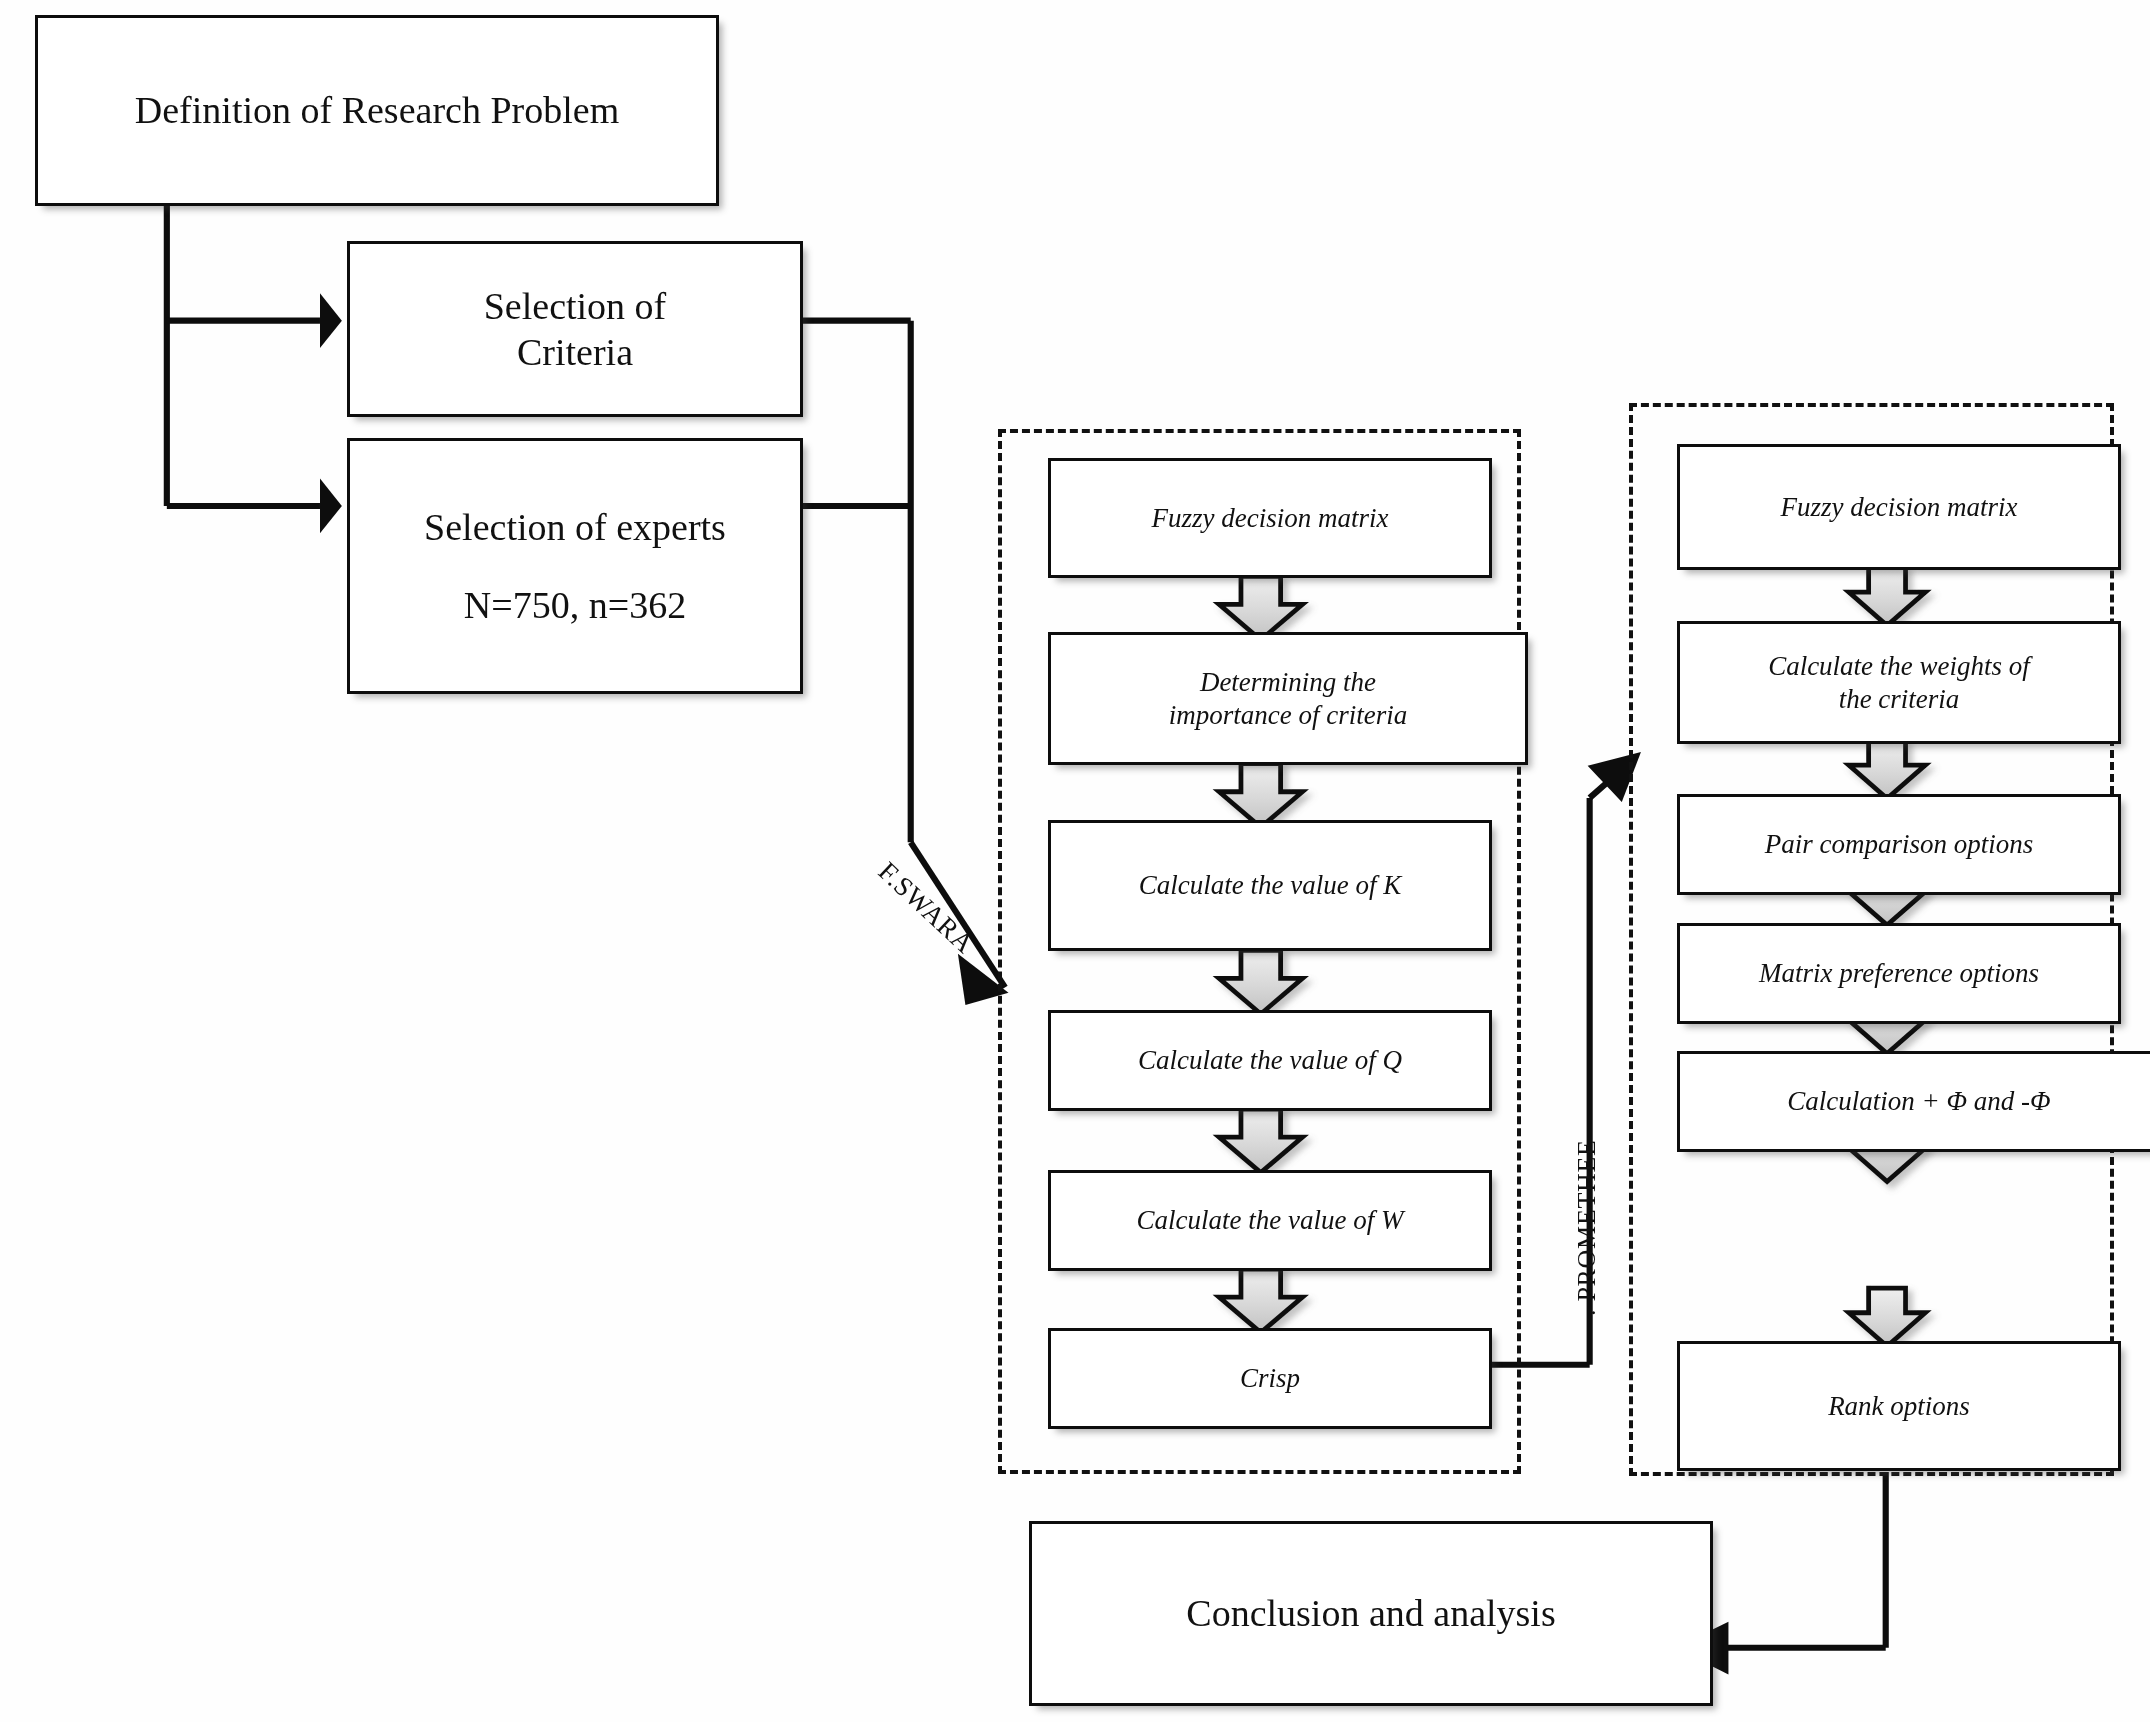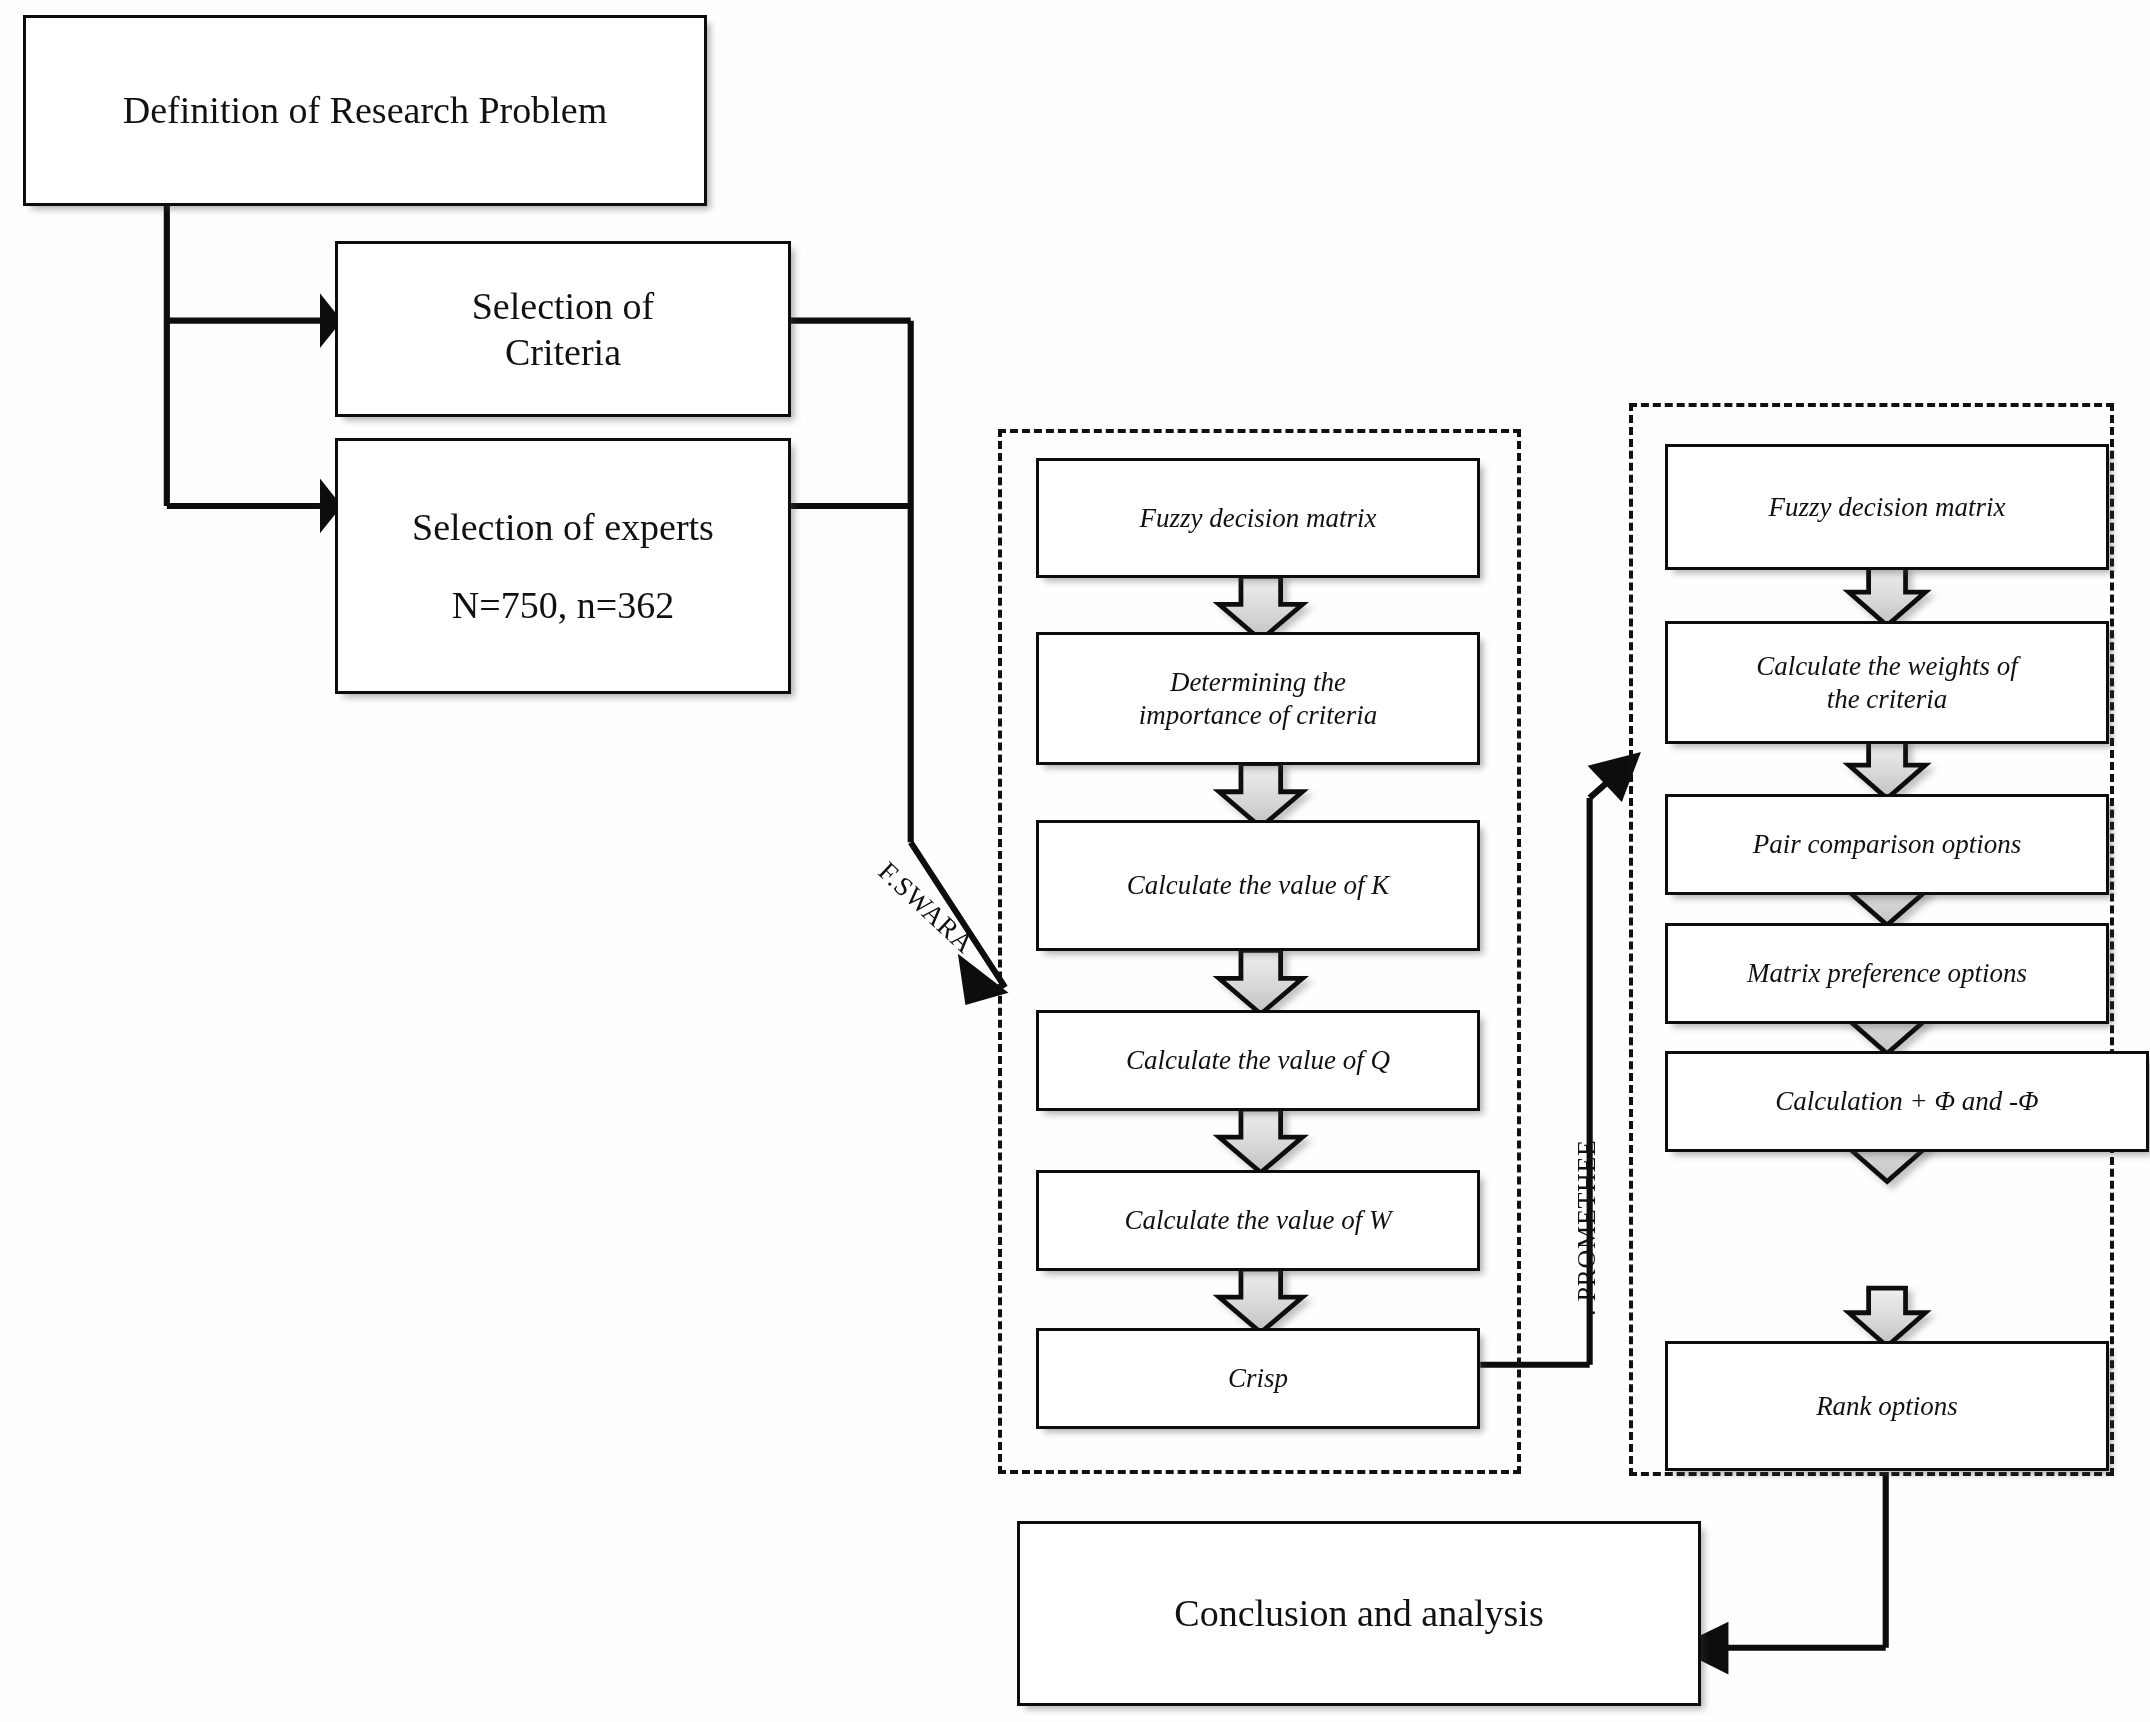--- a/index.html
+++ b/index.html
@@ -31,20 +31,21 @@
     box-sizing: border-box;
     background: #ffffff;
     border: 3.4px solid #0d0d0d;
     display: flex;
     align-items: center;
     justify-content: center;
     text-align: center;
     color: #111111;
     line-height: 1.22;
     box-shadow: 6.2px 6.2px 6.8px -2.1px rgba(60,60,60,0.40);
+    margin-left: 12px;
   }
   .node.big   { font-size: 38px; }
   .node.small { font-size: 27px; font-style: italic; }
   .node .inner { padding: 0 9.6px; width: 100%; }
   .node .line2 { display: block; }
   .node .subline { display: block; margin-top: 31px; }
 
   .dashed-group {
     position: absolute;
     box-sizing: border-box;
@@ -153,21 +154,21 @@
     <span class="inner">
       <span>Selection of experts</span>
       <span class="subline">N=750,   n=362</span>
     </span>
   </div>
 
   <div class="node small" style="left:1036px; top:458px; width:444px; height:120px;">
     <span class="inner">Fuzzy decision matrix</span>
   </div>
 
-  <div class="node small" style="left:1036px; top:632px; width:444px; height:133px;">
+  <div class="node small" style="left:1036px; top:632px; width:480px; height:133px;">
     <span class="inner">
       <span>Determining the</span>
       <span class="line2">importance of criteria</span>
     </span>
   </div>
 
   <div class="node small" style="left:1036px; top:820px; width:444px; height:131px;">
     <span class="inner">Calculate the value of K</span>
   </div>
 

